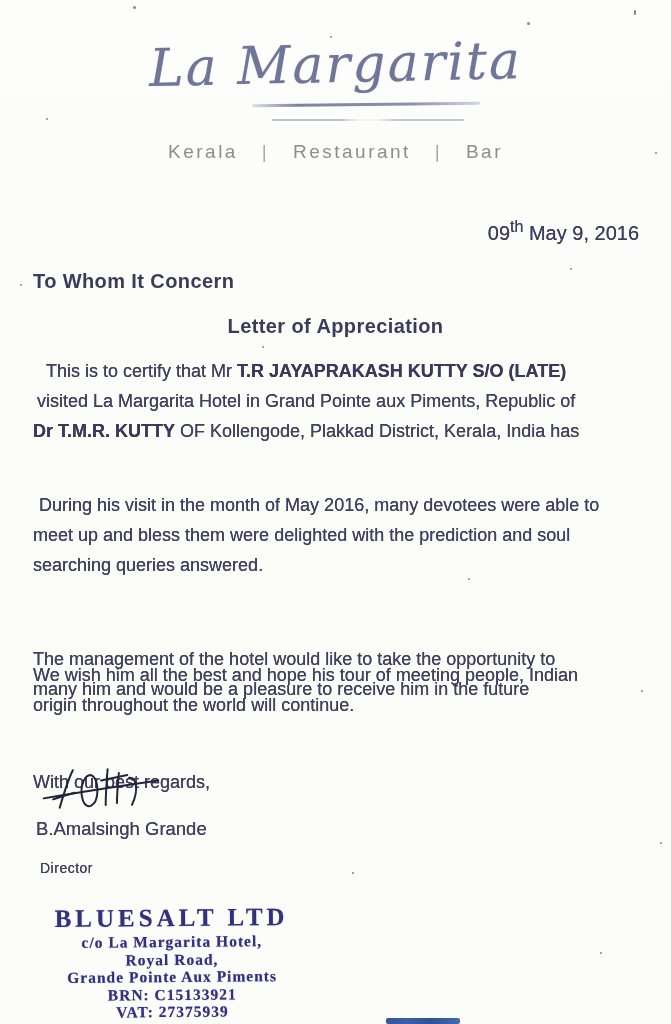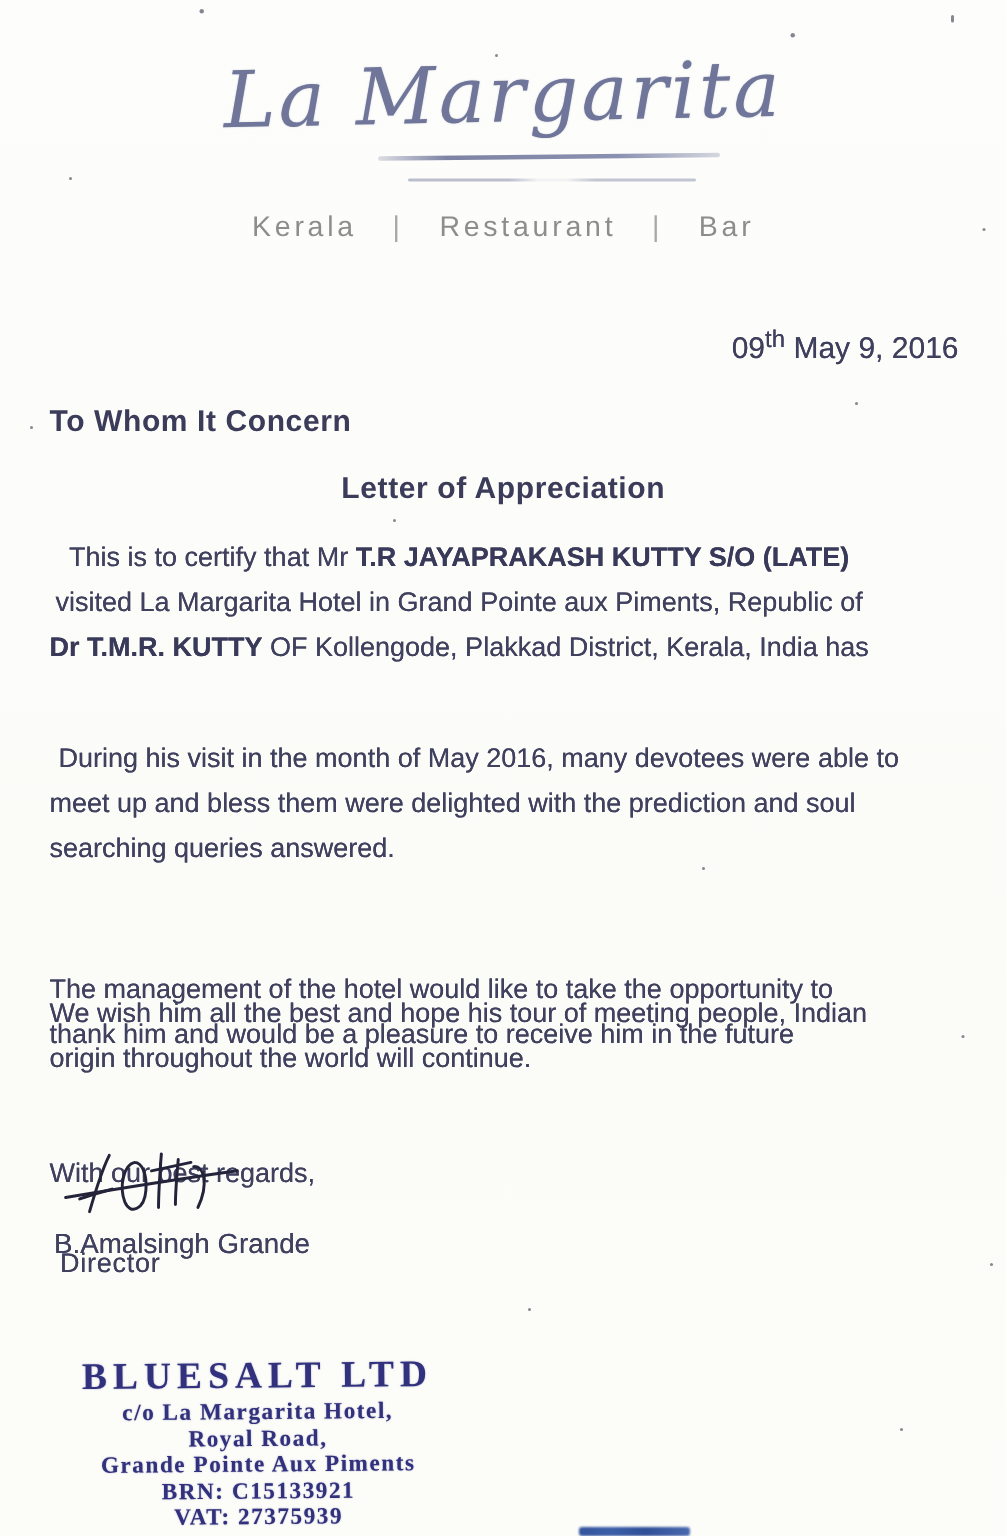--- a/index.html
+++ b/index.html
@@ -89,21 +89,21 @@
   .p1 { top: 356px; text-align: center; }
   .p2 { top: 490px; }
   .p3 { top: 620px; margin-top: 24px; }
   .p4 { top: 660px; }
   .indent { padding-left: 6px; }
   .closing { position: absolute; left: 33px; top: 736px; font-size: 18px; text-shadow: 0 0 .35px #40405f; margin-top: 36px; }
 
   
   .signature { position: absolute; left: 40px; top: 762px; }
   .signer-name { position: absolute; left: 36px; top: 818px; font-size: 18.5px; text-shadow: 0 0 .35px #40405f; }
-  .signer-title { position: absolute; left: 40px; top: 832px; font-size: 18px; letter-spacing: .5px; text-shadow: 0 0 .35px #40405f; }
+  .signer-title { position: absolute; left: 40px; top: 860px; font-size: 14px; letter-spacing: .5px; text-shadow: 0 0 .35px #40405f; }
 
   
   .stamp {
     position: absolute;
     left: 20px; top: 904px; width: 304px;
     text-align: center;
     font-family: "Liberation Serif", serif;
     font-weight: bold;
     color: #31317d;
     text-shadow: 0 0 1px rgba(49,49,125,.55);
@@ -157,21 +157,21 @@
   </div>
 
   <div class="para p2">
     <p class="ln indent">During his visit in the month of May 2016, many devotees were able to</p>
     <p class="ln">meet up and bless them were delighted with the prediction and soul</p>
     <p class="ln">searching queries answered.</p>
   </div>
 
   <div class="para p3">
     <p class="ln">The management of the hotel would like to take the opportunity to</p>
-    <p class="ln">thank him and would be a pleasure to receive him in the future</p>
+    <p class="ln">many him and would be a pleasure to receive him in the future</p>
   </div>
 
   <div class="para p4">
     <p class="ln">We wish him all the best and hope his tour of meeting people, Indian</p>
     <p class="ln">origin throughout the world will continue.</p>
   </div>
 
   <div class="closing">With our best regards,</div>
 
   <svg class="signature" width="122" height="54" viewBox="0 0 130 56" fill="none">

